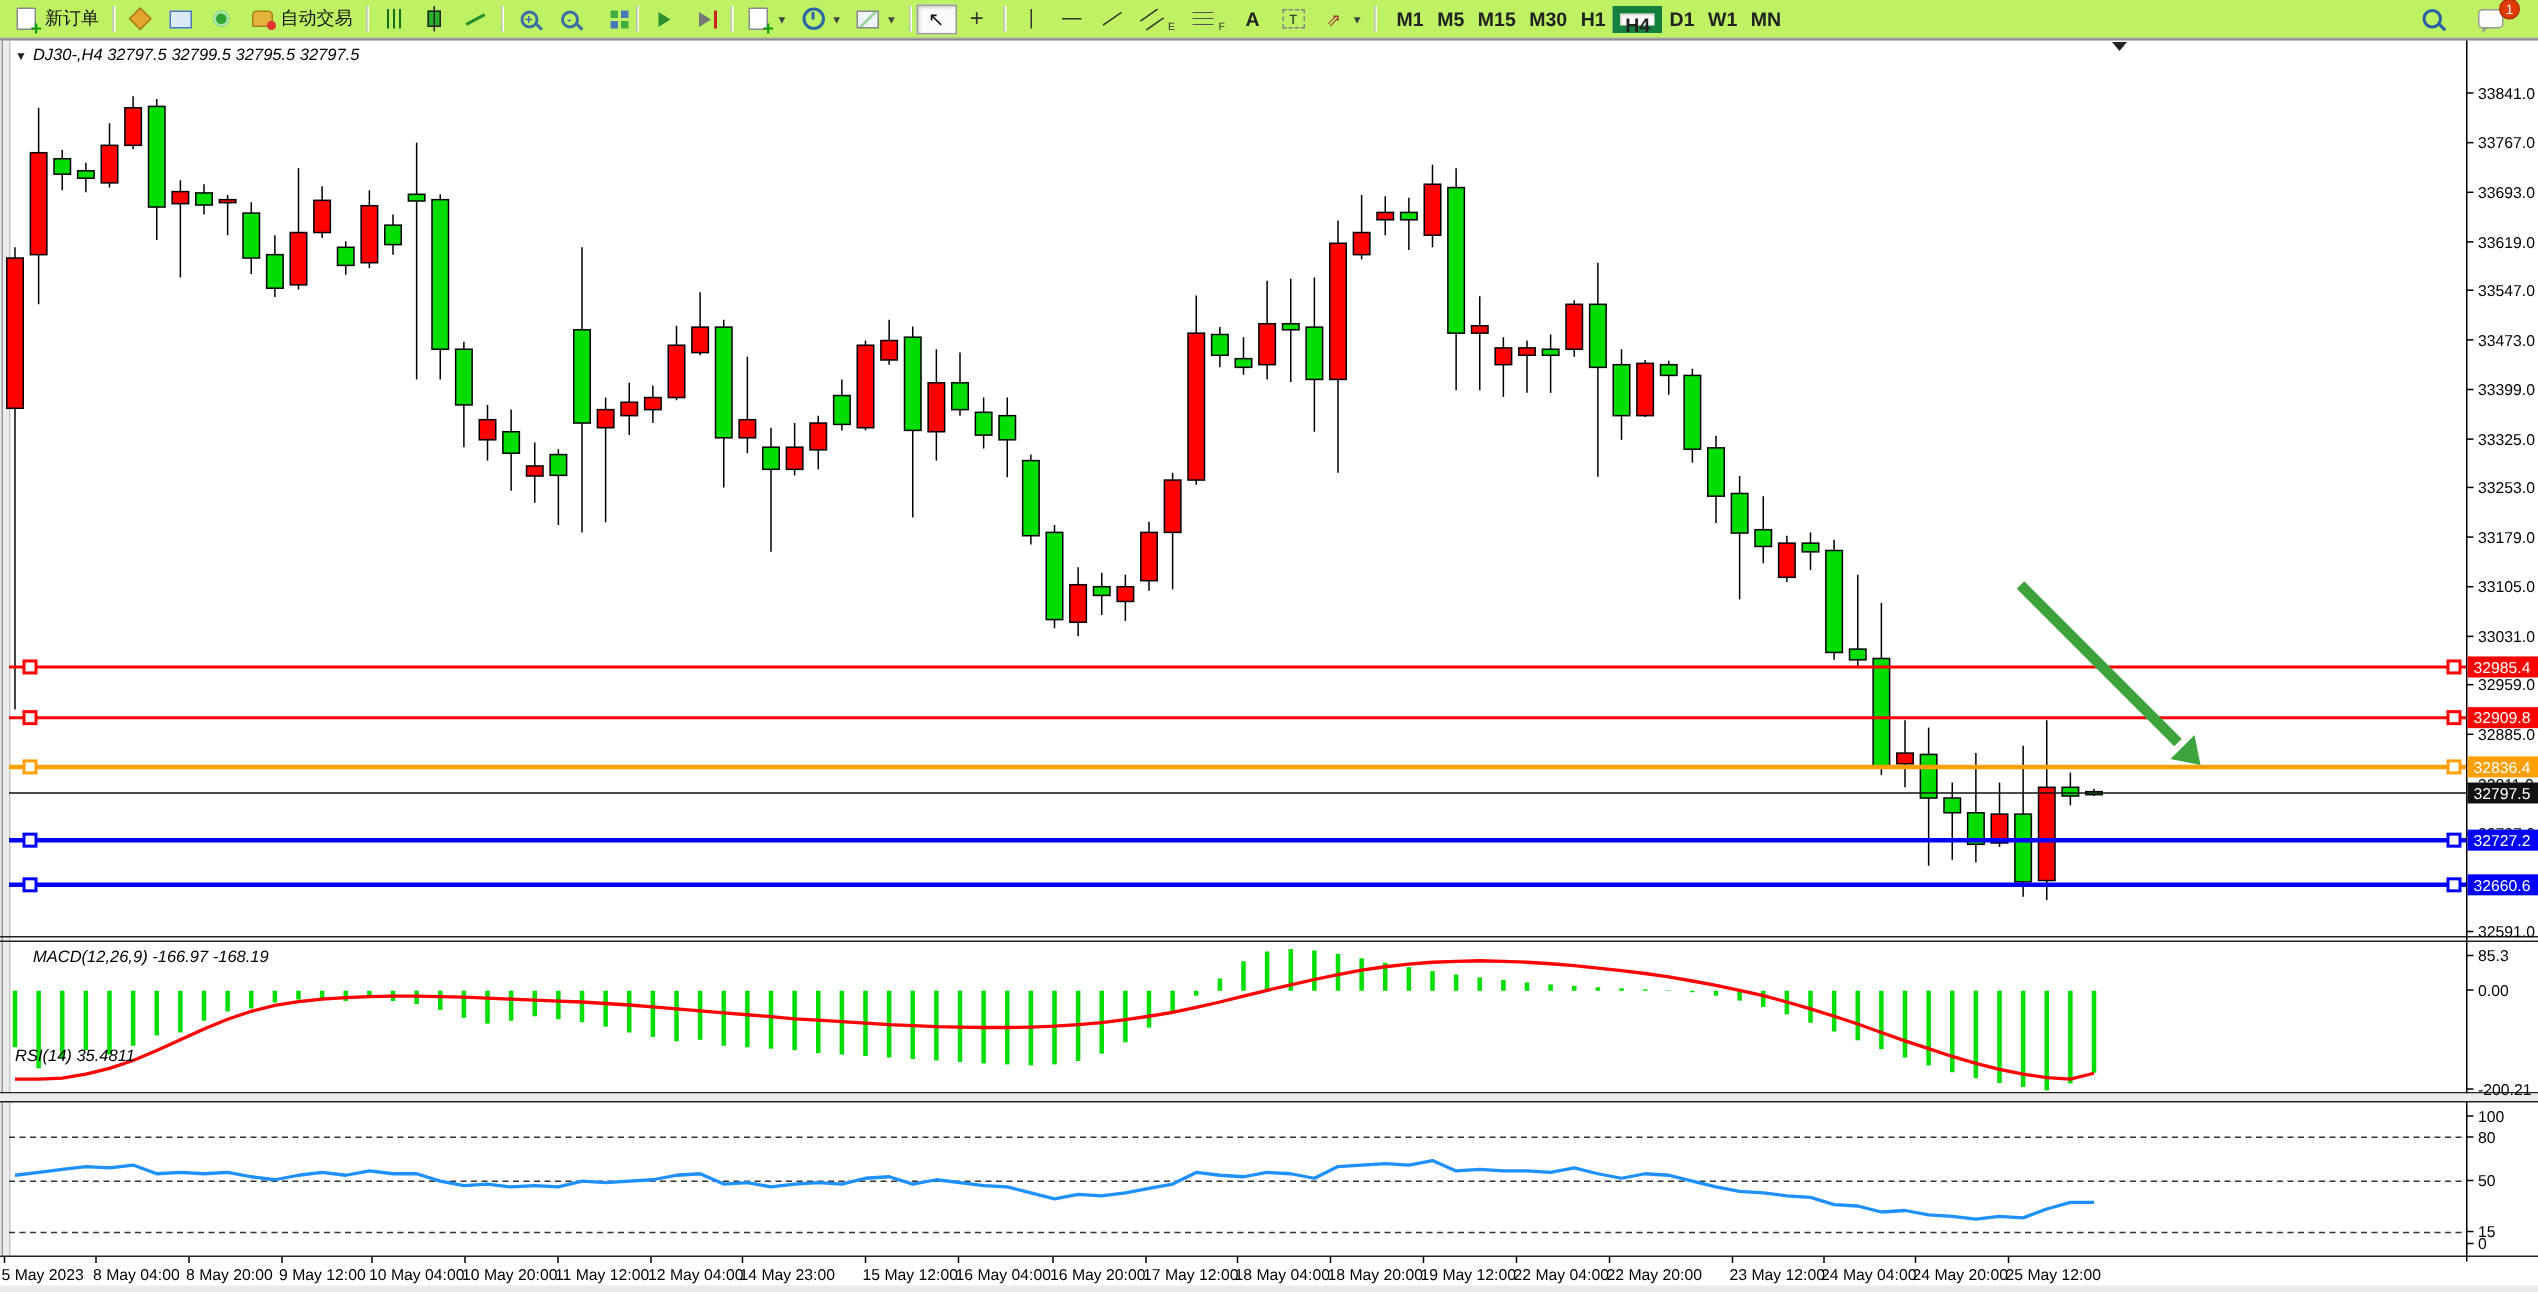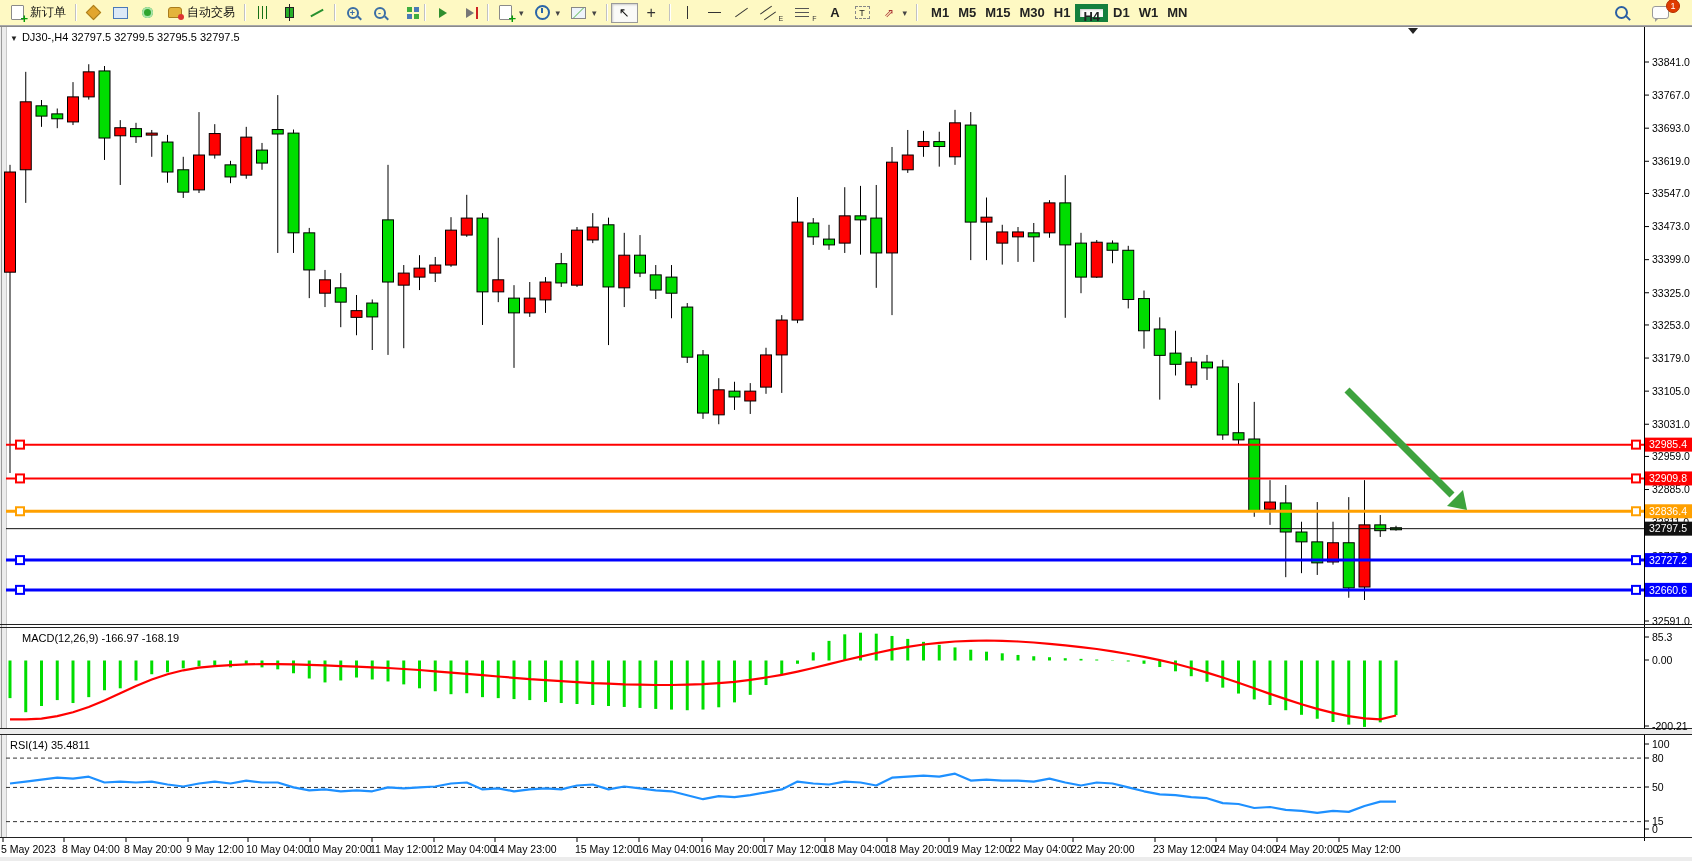--- a/index.html
+++ b/index.html
@@ -1,19 +1,19 @@
 <!DOCTYPE html>
 <html><head>
 <meta charset="utf-8">
 <style>
   html,body{margin:0;padding:0;background:#d8d8d8;}
   .stage{position:relative;width:1692px;height:861px;background:#fff;overflow:hidden;
          font-family:"Liberation Sans",sans-serif;}
   
-  .toolbar{position:absolute;left:0;top:0;width:1692px;height:26px;background:#fef9c3;
+  .toolbar{position:absolute;left:0;top:0;width:1692px;height:26px;background:#bef264;
            border-bottom:1px solid #a8a8a8;display:flex;align-items:center;padding:0 4px;box-sizing:border-box;z-index:5;}
   .tbtn{display:inline-flex;align-items:center;gap:4px;height:20px;padding:0 4px;border:1px solid transparent;
         background:transparent;font-family:"Liberation Sans",sans-serif;font-size:12px;color:#111;cursor:default;}
   .tbtn.active{border:1px solid #9a9a9a;background:#fafaf8;box-shadow:inset 1px 1px 2px rgba(0,0,0,.18);}
   .sep{width:1px;height:17px;background:#c2c2c2;margin:0 4px;box-shadow:1px 0 0 #fff;}
   .caret::after{content:"▾";font-size:9px;color:#444;margin-left:1px;}
   .mini{font-size:7px;color:#333;margin-left:-2px;align-self:flex-end;}
   
   .ic{display:inline-flex;align-items:center;justify-content:center;width:17px;height:17px;position:relative;}
   .ic-doc{width:11px;height:13px;background:#fff;border:1px solid #8a8a8a;border-radius:1px;position:relative;}
@@ -51,21 +51,21 @@
   .badge{position:absolute;right:-7px;top:-5px;width:12px;height:12px;border-radius:50%;background:#e03c00;color:#fff;
          font-size:9px;display:flex;align-items:center;justify-content:center;border:1px solid #b32f00;}
   .tf-group{display:flex;align-items:center;gap:1px;margin-left:6px;}
   .tf{height:18px;min-width:24px;border:1px solid transparent;background:transparent;font-family:"Liberation Sans",sans-serif;
       font-size:13px;font-weight:bold;color:#222;padding:0 3px;}
   .tf.active{border:5px solid #15803d;background:#fbfbf9;box-shadow:inset 1px 1px 2px rgba(0,0,0,.18);}
   .right-group{margin-left:auto;display:flex;align-items:center;gap:12px;margin-right:14px;}
   .ic-search{width:9px;height:9px;border:2px solid #2b5fa3;border-radius:50%;position:relative;}
   .ic-search::after{content:"";position:absolute;width:6px;height:2px;background:#2b5fa3;right:-5px;bottom:-2px;transform:rotate(45deg);}
   
-  .overlay{position:absolute;color:#000;font-size:11px;white-space:nowrap;z-index:3;}
+  .overlay{position:absolute;color:#000;font-size:11px;white-space:nowrap;z-index:3;font-style:italic;}
   #chart-title::before{content:"▼";font-size:8px;margin-right:4px;color:#222;}
   svg text{font-family:"Liberation Sans",sans-serif;}
 </style>
 </head>
 <body>
 
 <div class="stage">
 
   <div class="toolbar">
     <button class="tbtn">
@@ -636,14 +636,14 @@
       <line x1="1216" y1="838" x2="1216" y2="842" stroke="#000"></line>
       <text x="1214" y="853" font-size="10.5" fill="#000">24 May 04:00</text>
       <line x1="1277" y1="838" x2="1277" y2="842" stroke="#000"></line>
       <text x="1275" y="853" font-size="10.5" fill="#000">24 May 20:00</text>
       <line x1="1339" y1="838" x2="1339" y2="842" stroke="#000"></line>
       <text x="1337" y="853" font-size="10.5" fill="#000">25 May 12:00</text>
     </svg>
 
   <div class="overlay" id="chart-title" style="left:10px;top:31px;">DJ30-,H4  32797.5 32799.5 32795.5 32797.5</div>
   <div class="overlay" style="left:10px;top:632px;padding-left:12px;">MACD(12,26,9) -166.97 -168.19</div>
-  <div class="overlay" style="left:10px;top:739px;">RSI(14) 35.4811</div>
+  <div class="overlay" style="left:10px;top:698px;">RSI(14) 35.4811</div>
 </div>
 
 </body></html>

